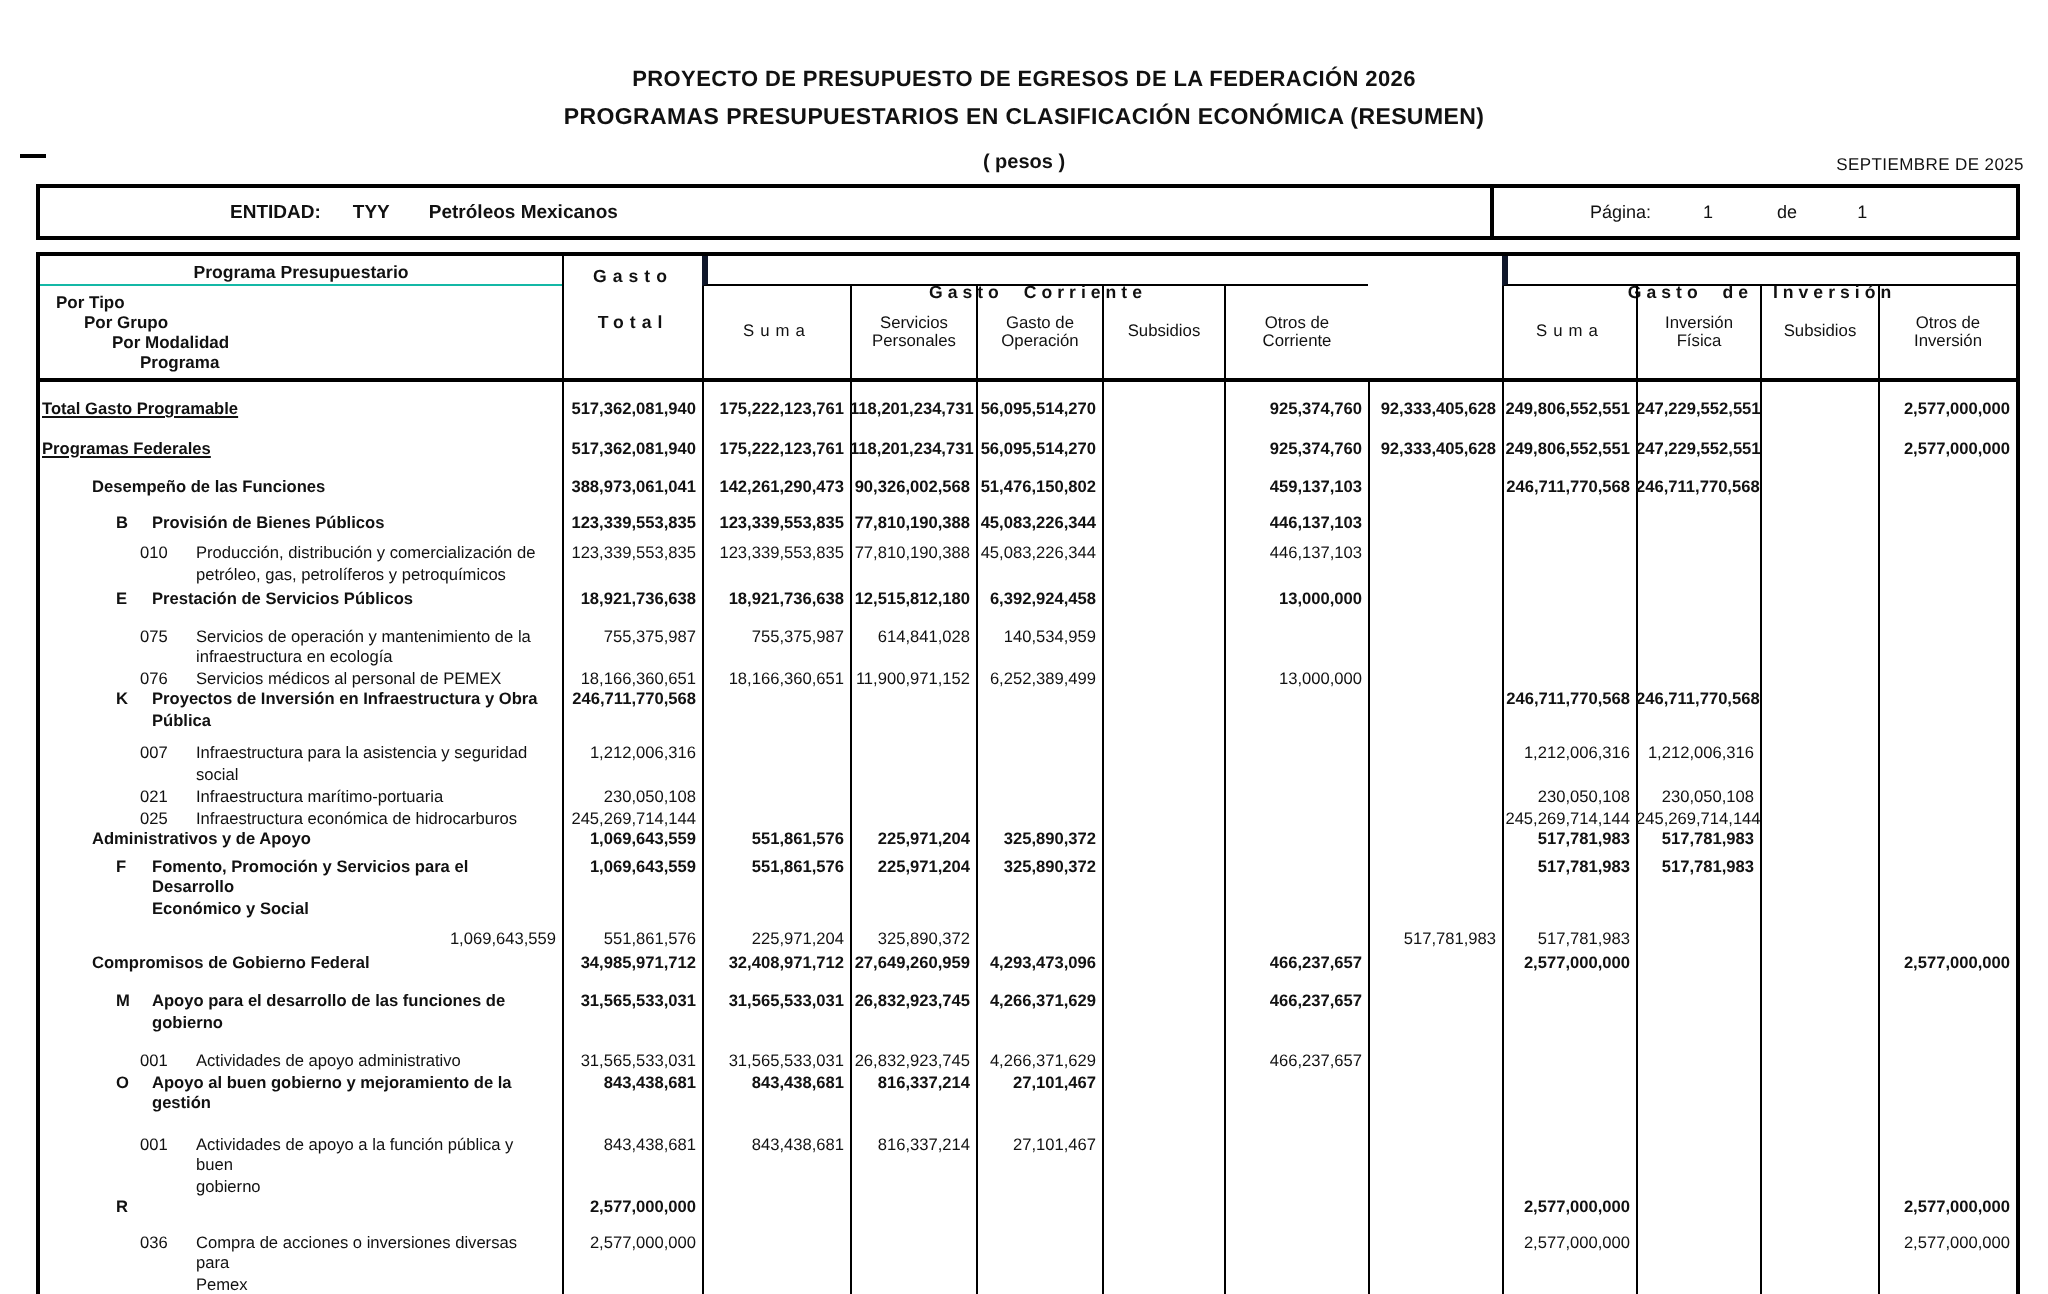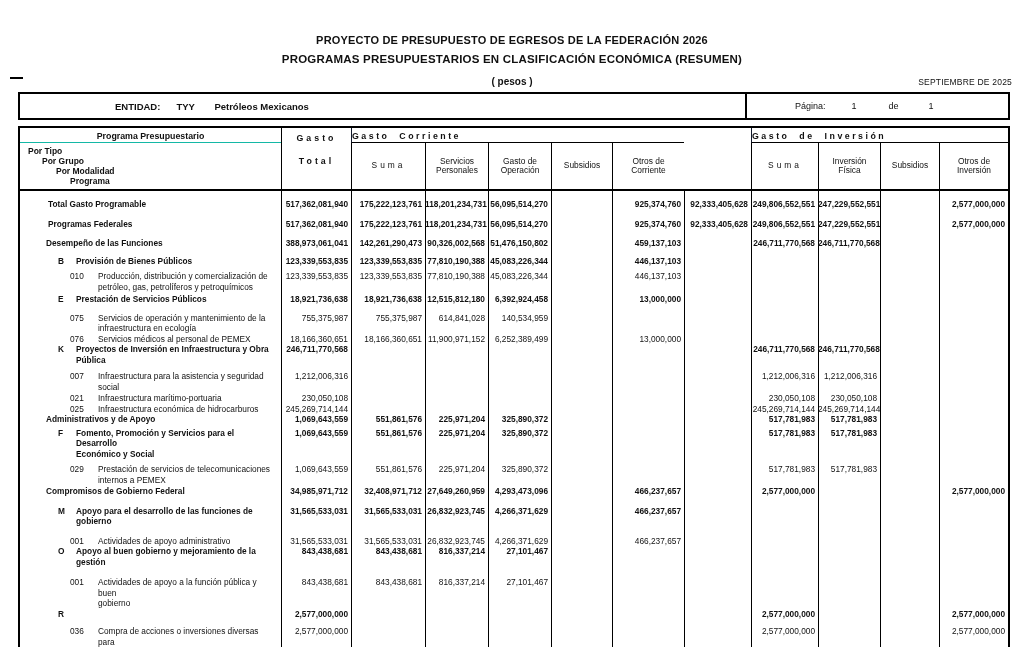--- a/index.html
+++ b/index.html
@@ -38,41 +38,41 @@
   .h-prog-sub span{display:block;}
   .h-prog-sub span:nth-child(1){padding-left:8px;}
   .h-prog-sub span:nth-child(2){padding-left:22px;}
   .h-prog-sub span:nth-child(3){padding-left:36px;}
   .h-prog-sub span:nth-child(4){padding-left:50px;}
   .h-gtotal{grid-column:2;grid-row:1/3;border-left:1px solid #000;text-align:center;
             font-weight:bold;font-size:8.8px;}
   .h-gtotal div{letter-spacing:3px;}
   .h-gtotal .w1{margin-top:5px;}
   .h-gtotal .w2{margin-top:13px;}
-  .h-group{border-left:1px solid #0f172a;border-bottom:1px solid #000;text-align:left;
-           font-weight:bold;font-size:8.8px;padding-top:3px;letter-spacing:2.5px;word-spacing:5px;}
+  .h-group{border-left:3px solid #0f172a;border-bottom:1px solid #000;text-align:center;
+           font-weight:bold;font-size:8.8px;padding-top:13px;letter-spacing:2.5px;word-spacing:5px;}
   .h-corr{grid-column:3/8;grid-row:1;}
   .h-inv{grid-column:9/13;grid-row:1;}
   .h-sub{grid-row:2;border-left:1px solid #000;display:flex;align-items:center;justify-content:center;
          text-align:center;font-size:8.4px;line-height:9.5px;white-space:pre-line;}
   .h-sub.ls{letter-spacing:3px;}
   .h-pens{grid-column:8;grid-row:1/3;border-left:1px solid #000;text-align:center;font-weight:bold;
           font-size:8.4px;line-height:10.5px;padding-top:3px;}
 
   
   .tbody{position:relative;height:457px;overflow:hidden;}
   .vline{position:absolute;top:0;bottom:0;width:1px;background:#000;}
   .row{display:grid;position:relative;
        grid-template-columns:261px 70px 74px 63px 63px 61px 72px 67px 67px 62px 59px 69px;
        font-size:8.3px;line-height:10.5px;}
   .row.b{font-weight:bold;}
   .cell{box-sizing:border-box;}
   .num{text-align:right;padding-right:3px;white-space:nowrap;}
   .prog{display:flex;align-items:flex-start;padding-right:4px;}
-  .lvl0 .prog{padding-left:28px;}
+  .lvl0 .prog{padding-left:1px;text-decoration:underline;}
   .lvl1 .prog{padding-left:26px;}
   .lvl2 .prog{padding-left:38px;}
   .lvl3 .prog{padding-left:50px;}
   .code{display:inline-block;width:18px;flex:none;}
   .lvl3 .code{margin-right:10px;}
   .lbl{white-space:pre-line;}
 </style>
 </head>
 <body>
 
@@ -370,25 +370,20 @@
         <div class="cell num">325,890,372</div>
         <div class="cell num"></div>
         <div class="cell num"></div>
         <div class="cell num"></div>
         <div class="cell num">517,781,983</div>
         <div class="cell num">517,781,983</div>
         <div class="cell num"></div>
         <div class="cell num"></div>
       </div>
       <div class="row lvl3" style="margin-top: 5px;">
-        <div class="cell prog">
-          <span class="code">029</span>
-          <span class="lbl">Prestación de servicios de telecomunicaciones
-internos a PEMEX</span>
-        </div>
         <div class="cell num">1,069,643,559</div>
         <div class="cell num">551,861,576</div>
         <div class="cell num">225,971,204</div>
         <div class="cell num">325,890,372</div>
         <div class="cell num"></div>
         <div class="cell num"></div>
         <div class="cell num"></div>
         <div class="cell num">517,781,983</div>
         <div class="cell num">517,781,983</div>
         <div class="cell num"></div>

